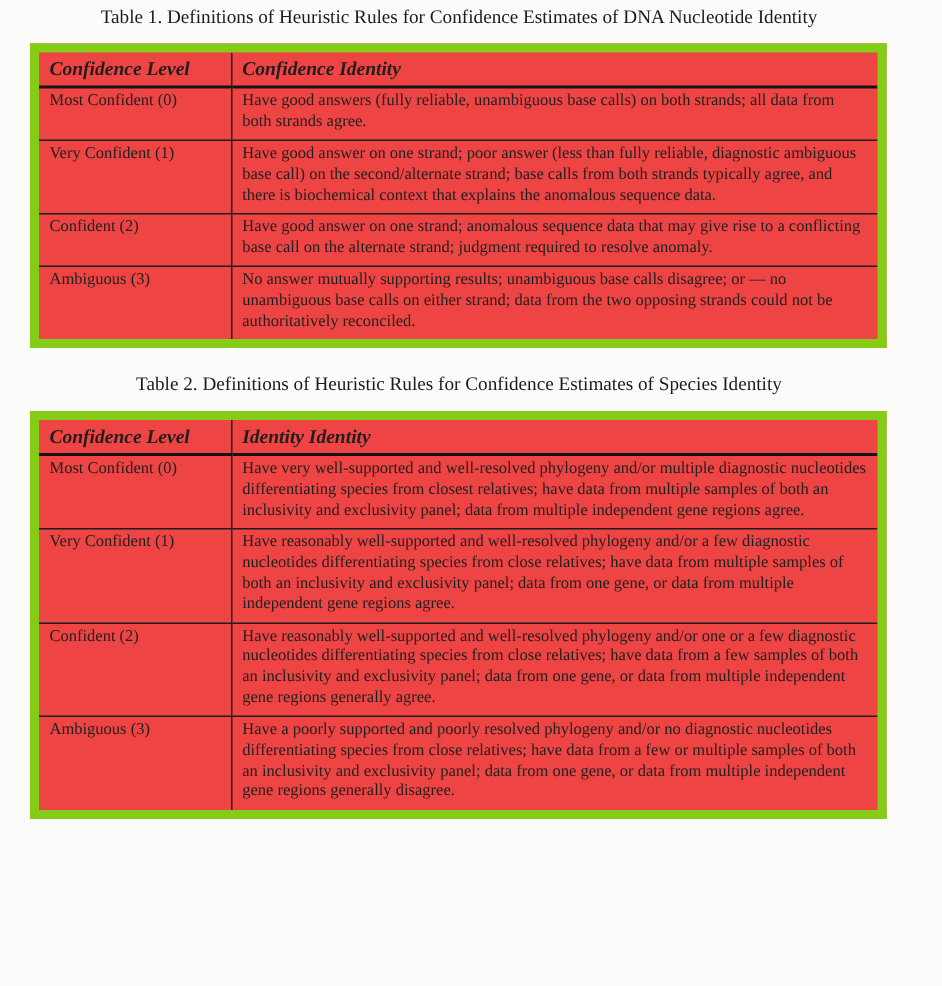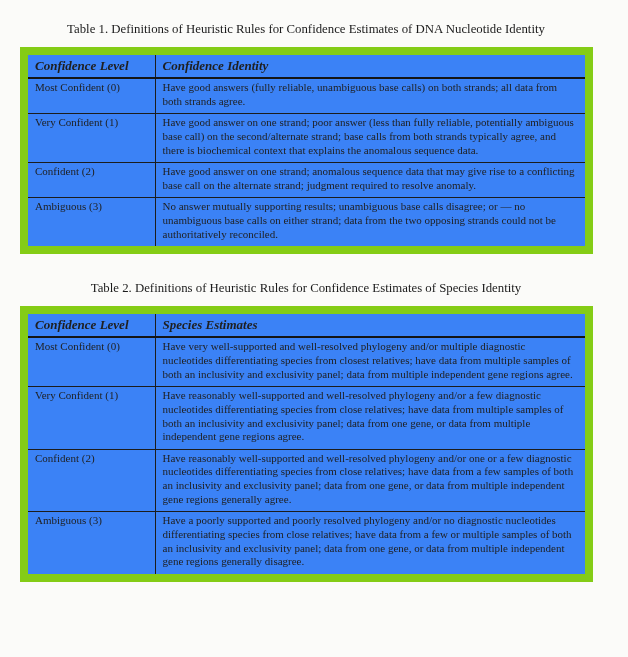--- a/index.html
+++ b/index.html
@@ -8,40 +8,40 @@
     width: 628px;
     height: 657px;
     background: #fbfbf9;
     overflow: hidden;
     font-family: "Liberation Serif", "DejaVu Serif", serif;
     color: #1f1f1f;
   }
   .page {
     width: 612px;
     height: 657px;
-    padding-top: 22px;
+    padding-top: 4px;
     box-sizing: border-box;
   }
   .caption {
     text-align: center;
     font-size: 12.8px;
     line-height: 1.25;
     margin: 0 14px 9px 14px;
     color: #1b1b1b;
   }
   .caption2 {
-    margin-top: 27px;
+    margin-top: 17px;
   }
   table.def-table {
     border-collapse: collapse;
     table-layout: fixed;
     width: 565px;
     margin-left: 20px;
-    background: #3b82f6;
-    border: 8px solid #84cc16;
+    background: #ef4444;
+    border: 6px solid #84cc16;
   }
   table.def-table th,
   table.def-table td {
     border: 1px solid #1c1c1c;
     vertical-align: top;
     text-align: left;
     font-size: 11px;
     line-height: 1.24;
     padding: 2px 7px 5px 7px;
   }
@@ -73,21 +73,21 @@
         <th>Confidence Identity</th>
       </tr>
     </thead>
     <tbody>
       <tr>
         <td>Most Confident (0)</td>
         <td>Have good answers (fully reliable, unambiguous base calls) on both strands; all data from both strands agree.</td>
       </tr>
       <tr>
         <td>Very Confident (1)</td>
-        <td>Have good answer on one strand; poor answer (less than fully reliable, potentially ambiguous base call) on the second/alternate strand; base calls from both strands typically agree, and there is biochemical context that explains the anomalous sequence data.</td>
+        <td>Have good answer on one strand; poor answer (less than fully reliable, diagnostic ambiguous base call) on the second/alternate strand; base calls from both strands typically agree, and there is biochemical context that explains the anomalous sequence data.</td>
       </tr>
       <tr>
         <td>Confident (2)</td>
         <td>Have good answer on one strand; anomalous sequence data that may give rise to a conflicting base call on the alternate strand; judgment required to resolve anomaly.</td>
       </tr>
       <tr>
         <td>Ambiguous (3)</td>
         <td>No answer mutually supporting results; unambiguous base calls disagree; or — no unambiguous base calls on either strand; data from the two opposing strands could not be authoritatively reconciled.</td>
       </tr>
     </tbody>
@@ -96,21 +96,21 @@
   <div class="caption caption2">Table 2. Definitions of Heuristic Rules for Confidence Estimates of Species Identity</div>
 
   <table class="def-table">
     <colgroup>
       <col class="col-level">
       <col class="col-def">
     </colgroup>
     <thead>
       <tr>
         <th>Confidence Level</th>
-        <th>Species Estimates</th>
+        <th>Identity Identity</th>
       </tr>
     </thead>
     <tbody>
       <tr>
         <td>Most Confident (0)</td>
         <td>Have very well-supported and well-resolved phylogeny and/or multiple diagnostic nucleotides differentiating species from closest relatives; have data from multiple samples of both an inclusivity and exclusivity panel; data from multiple independent gene regions agree.</td>
       </tr>
       <tr>
         <td>Very Confident (1)</td>
         <td>Have reasonably well-supported and well-resolved phylogeny and/or a few diagnostic nucleotides differentiating species from close relatives; have data from multiple samples of both an inclusivity and exclusivity panel; data from one gene, or data from multiple independent gene regions agree.</td>

